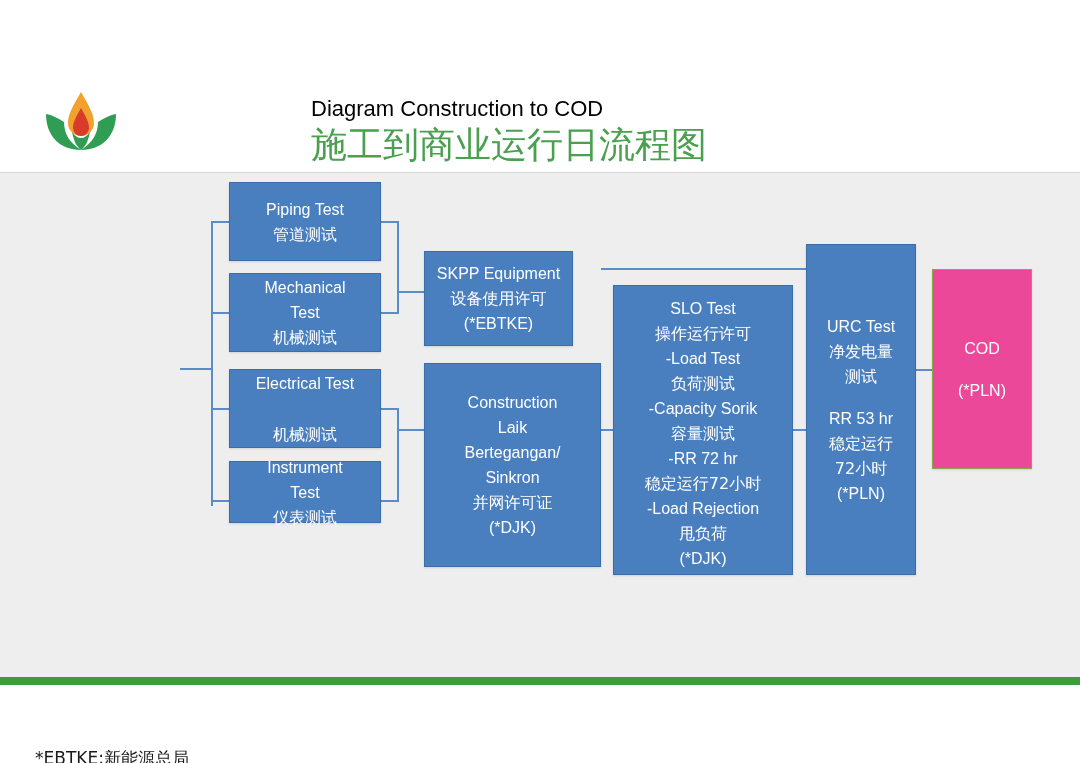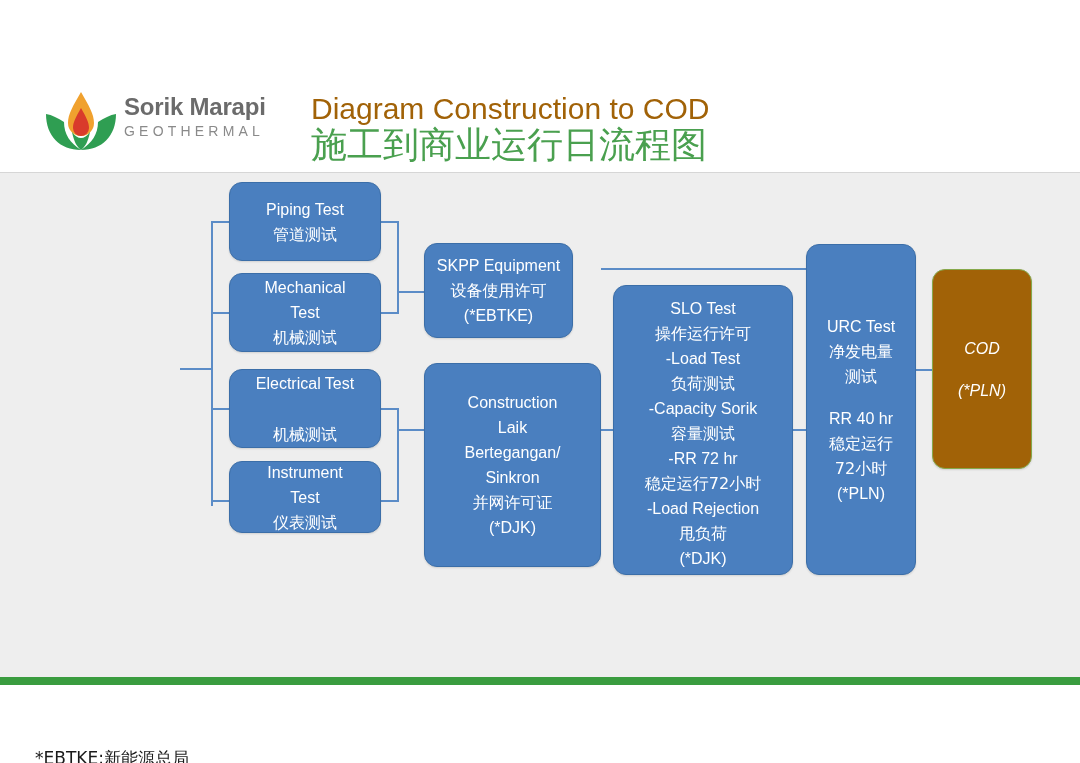--- a/index.html
+++ b/index.html
@@ -10,37 +10,37 @@
   
   #header{position:absolute;left:0;top:0;width:1080px;height:172px;background:#ffffff;}
 
   #logo-block{position:absolute;left:42px;top:88px;width:245px;height:70px;}
   #logo-mark{position:absolute;left:0;top:0;width:78px;height:66px;}
   #logo-text{position:absolute;left:82px;top:6px;}
   #logo-name{font-size:24px;font-weight:bold;color:#6b6b6b;letter-spacing:-0.2px;line-height:26px;}
   #logo-sub{font-size:14px;color:#8a8a8a;letter-spacing:4.2px;line-height:18px;margin-top:2px;}
 
   #title-block{position:absolute;left:311px;top:90px;}
-  .title-en{font-size:30px;color:#a16207;line-height:37px;white-space:nowrap;}
+  .title-en{font-size:22px;color:#000000;line-height:37px;white-space:nowrap;}
   .title-zh{font-size:36px;color:#4aa04f;line-height:36px;white-space:nowrap;
             font-family:"DejaVu Sans","Liberation Sans",sans-serif;}
 
   
   #panel{position:absolute;left:0;top:172px;width:1080px;height:505px;
          background:#eeeeee;border-top:1px solid #d6d6d6;}
   #greenbar{position:absolute;left:0;top:677px;width:1080px;height:8px;background:#3a9c3f;}
 
   
   .box{position:absolute;box-sizing:border-box;display:flex;flex-direction:column;
        align-items:center;justify-content:center;text-align:center;
-       color:#ffffff;border-radius:13px;
+       color:#ffffff;border-radius:0;
        background:#4a7fbf;border:1px solid #3b6ea8;
        box-shadow:0 1px 2px rgba(0,0,0,.12);
        font-size:16px;line-height:25px;padding:4px 6px;}
-  .box.green{background:#a16207;border-color:#86a84a;font-style:italic;}
+  .box.green{background:#ec4899;border-color:#86a84a;}
   .box .zh{font-family:"DejaVu Sans","Liberation Sans",sans-serif;}
   .gap{height:17px;}
 
   
   .ln{position:absolute;background:#5b8cc7;}
   .lnh{height:2px;}
   .lnv{width:2px;}
 
   
   #legend{position:absolute;left:35px;top:572px;color:#1a1a1a;font-size:17px;line-height:26px;}
@@ -56,24 +56,20 @@
 
     <div id="logo-block">
       <div id="logo-mark">
         <svg viewBox="0 0 78 66" width="78" height="66">
           <path d="M39 4 C31 18 26 26 26 35 a13 13 0 0 0 26 0 C52 26 47 18 39 4 Z" fill="#f0a12e"></path>
           <path d="M39 20 C34 29 31 34 31 40 a8 8 0 0 0 16 0 C47 34 44 29 39 20 Z" fill="#d93b2b"></path>
           <path d="M4 26 C4 48 18 62 39 62 C28 55 22 46 22 34 C16 30 10 27 4 26 Z" fill="#2f9e52"></path>
           <path d="M74 26 C74 48 60 62 39 62 C50 55 56 46 56 34 C62 30 68 27 74 26 Z" fill="#2f9e52"></path>
           <path d="M30 44 C32 54 35 59 39 62 C43 59 46 54 48 44 C45 48 42 50 39 50 C36 50 33 48 30 44 Z" fill="#2f9e52"></path>
         </svg>
-      </div>
-      <div id="logo-text">
-        <div id="logo-name">Sorik Marapi</div>
-        <div id="logo-sub">GEOTHERMAL</div>
       </div>
     </div>
 
     <div id="title-block">
       <div class="title-en">Diagram Construction to COD</div>
       <div class="title-zh">施工到商业运行日流程图</div>
     </div>
   </div>
 
   <div id="panel">
@@ -114,27 +110,27 @@
       <div>Mechanical</div>
       <div>Test</div>
       <div class="zh">机械测试</div>
     </div>
 
     <div class="box" style="left:229px;top:196px;width:152px;height:79px;gap:26px;">
       <div>Electrical Test</div>
       <div class="zh">机械测试</div>
     </div>
 
-    <div class="box" style="left:229px;top:288px;width:152px;height:72px;">
+    <div class="box" style="left:229px;top:288px;width:152px;height:62px;">
       <div>Instrument</div>
       <div>Test</div>
       <div class="zh">仪表测试</div>
     </div>
 
-    <div class="box" style="left:424px;top:70px;width:149px;height:95px;">
+    <div class="box" style="left:424px;top:78px;width:149px;height:95px;">
       <div>SKPP Equipment</div>
       <div class="zh">设备使用许可</div>
       <div>(*EBTKE)</div>
     </div>
 
     <div class="box" style="left:424px;top:190px;width:177px;height:204px;">
       <div>Construction</div>
       <div>Laik</div>
       <div>Bertegangan/</div>
       <div>Sinkron</div>
@@ -155,21 +151,21 @@
       <div>-Load Rejection</div>
       <div class="zh">甩负荷</div>
       <div>(*DJK)</div>
     </div>
 
     <div class="box" style="left:806px;top:71px;width:110px;height:331px;">
       <div>URC Test</div>
       <div class="zh">净发电量</div>
       <div class="zh">测试</div>
       <div class="gap"></div>
-      <div>RR 40 hr</div>
+      <div>RR 53 hr</div>
       <div class="zh">稳定运行</div>
       <div class="zh">72小时</div>
       <div>(*PLN)</div>
     </div>
 
     <div class="box green" style="left:932px;top:96px;width:100px;height:200px;">
       <div>COD</div>
       <div class="gap"></div>
       <div>(*PLN)</div>
     </div>

